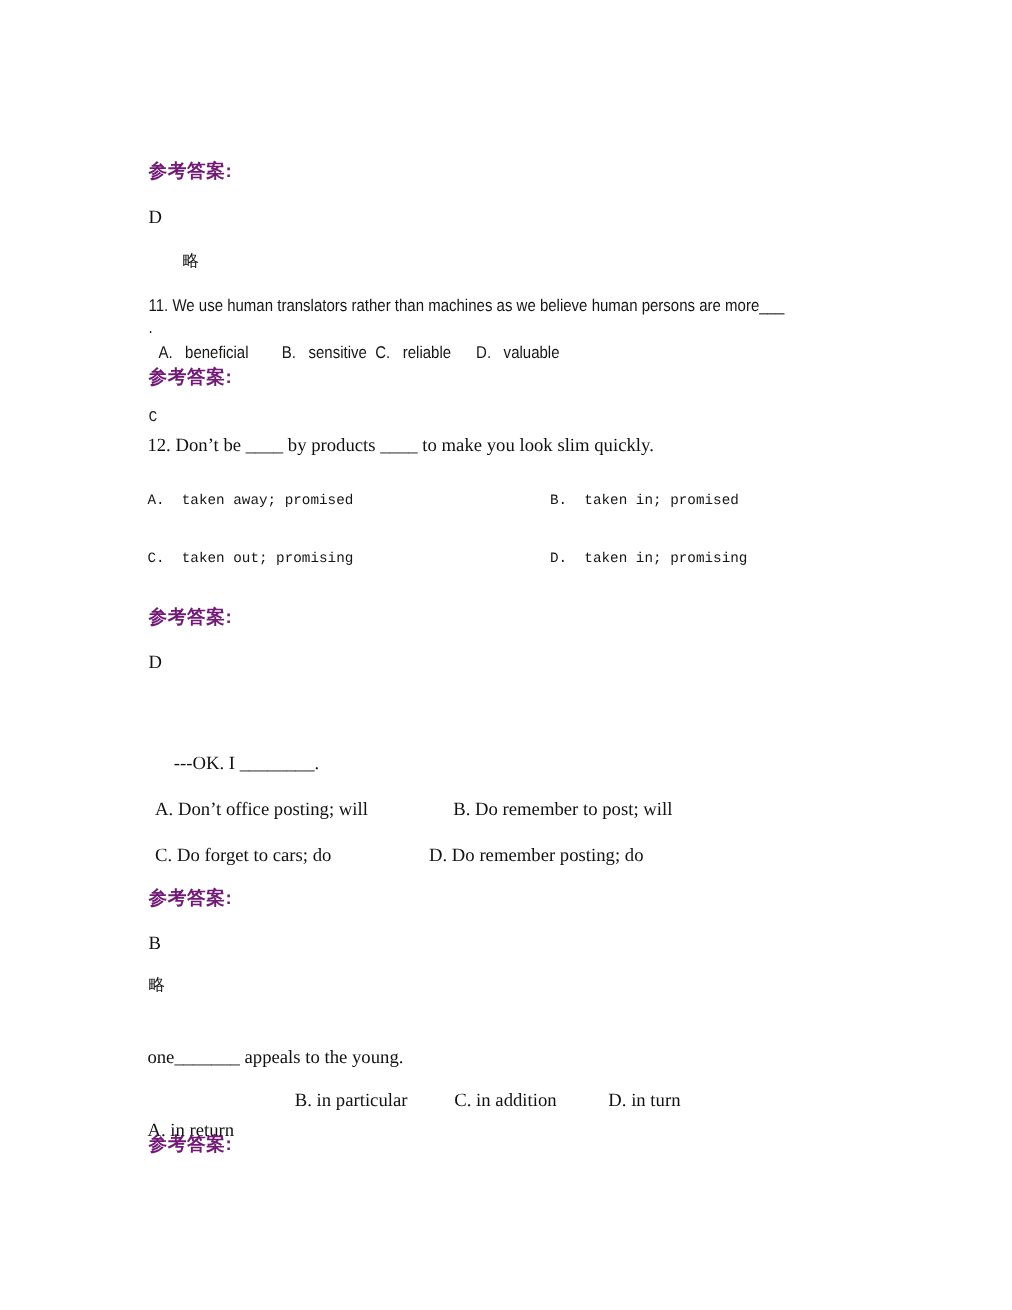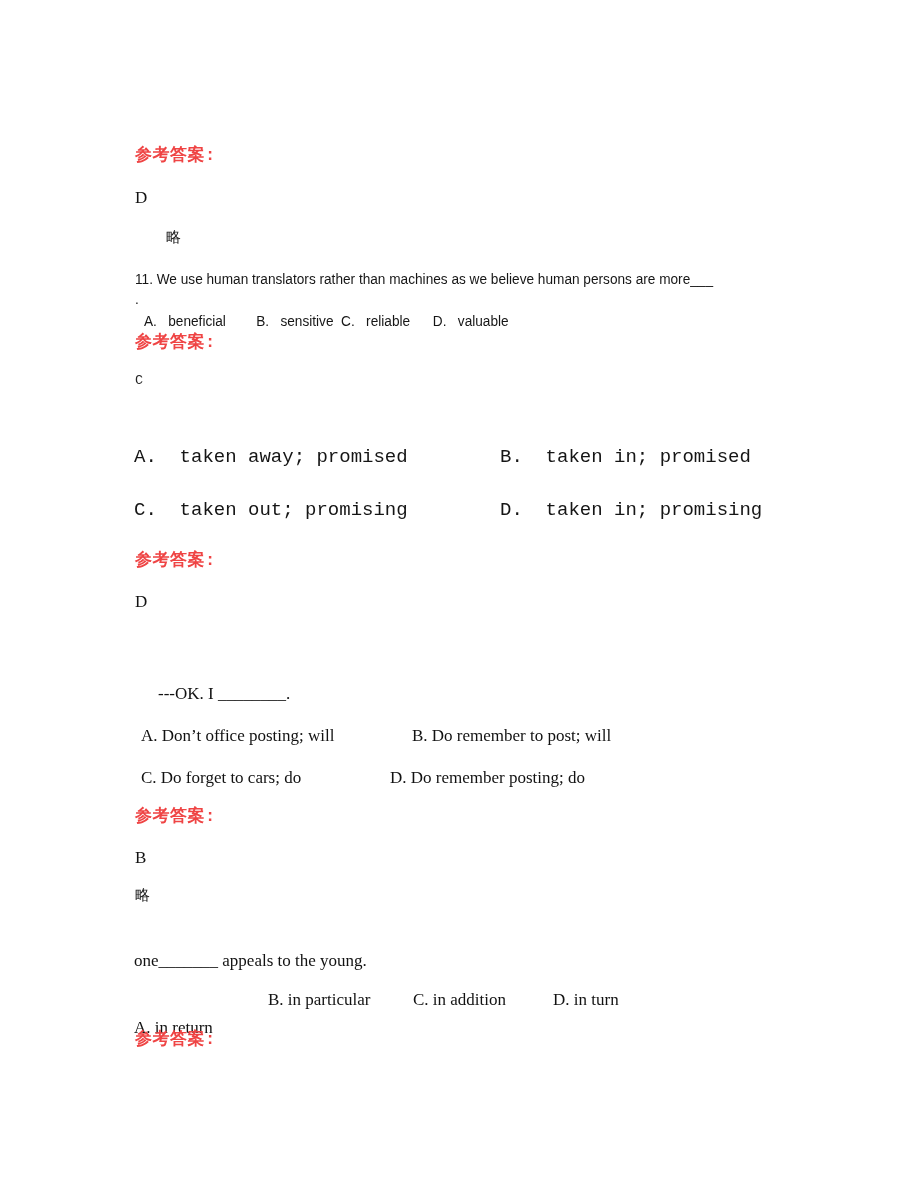--- a/index.html
+++ b/index.html
@@ -23,25 +23,25 @@
   }
   
   .ln {
     position: absolute;
     white-space: pre;
     color: #111111;
     line-height: 1.0;
   }
   
   .cn-head {
-    font-family: Liberation Mono, monospace;
+    font-family: Liberation Sans, sans-serif;
     font-weight: bold;
     font-size: 17px;
     letter-spacing: 0.5px;
-    color: #ef4444;
+    color: #701a75;
   }
   
   .cn-body {
     font-family: "DejaVu Serif", "Liberation Serif", serif;
     font-size: 15px;
     color: #1a1a1a;
   }
   
   .serif {
     font-family: "Liberation Serif", "DejaVu Serif", serif;
@@ -52,21 +52,21 @@
   .narrow {
     font-family: "Liberation Sans Narrow", "Liberation Sans", "DejaVu Sans", sans-serif;
     font-size: 15.5px;
     transform: scaleX(0.88);
     transform-origin: left center;
     color: #161616;
   }
   
   .mono {
     font-family: "Liberation Mono", "DejaVu Sans Mono", monospace;
-    font-size: 19px;
+    font-size: 13px;
     color: #151515;
   }
   .mono-sm {
     font-family: "Liberation Mono", "DejaVu Sans Mono", monospace;
     font-size: 13.5px;
     color: #222222;
   }
 </style>
 </head>
 <body>
@@ -82,20 +82,21 @@
   <div class="ln narrow" style="left:135px; top:271px;">11. We use human translators rather than machines as we believe human persons are more___</div>
 
   <div class="ln narrow" style="left:135px; top:291px;">.</div>
 
   <div class="ln narrow" style="left:144px; top:313px;">A.   beneficial        B.   sensitive  C.   reliable      D.   valuable</div>
 
   <div class="ln cn-head" style="left:135px; top:334px;">参考答案:</div>
 
   <div class="ln mono-sm" style="left:135px; top:374px;">C</div>
 
+  <div class="ln serif" style="left:134px; top:396px;">12. Don’t be ____ by products ____ to make you look slim quickly.</div>
 
   <div class="ln mono" style="left:134px; top:448px;">A.  taken away; promised</div>
 
   <div class="ln mono" style="left:500px; top:448px;">B.  taken in; promised</div>
 
   <div class="ln mono" style="left:134px; top:501px;">C.  taken out; promising</div>
 
   <div class="ln mono" style="left:500px; top:501px;">D.  taken in; promising</div>
 
   <div class="ln cn-head" style="left:135px; top:552px;">参考答案:</div>

